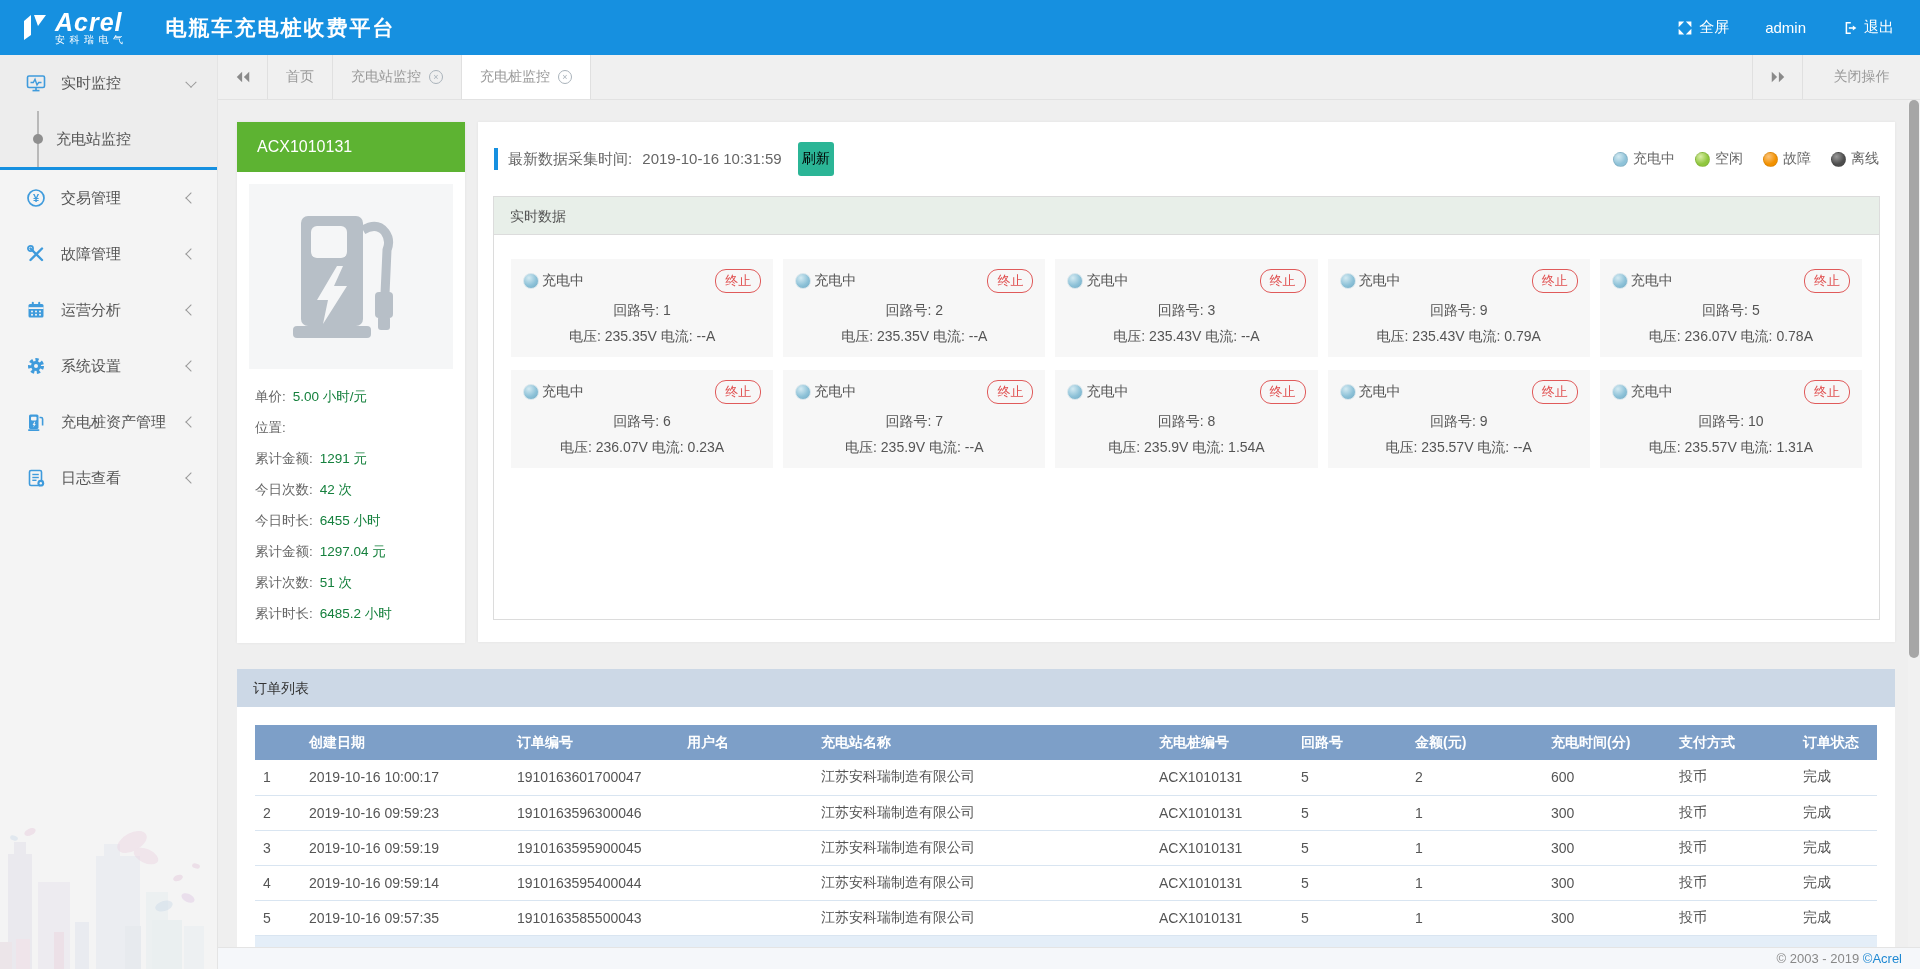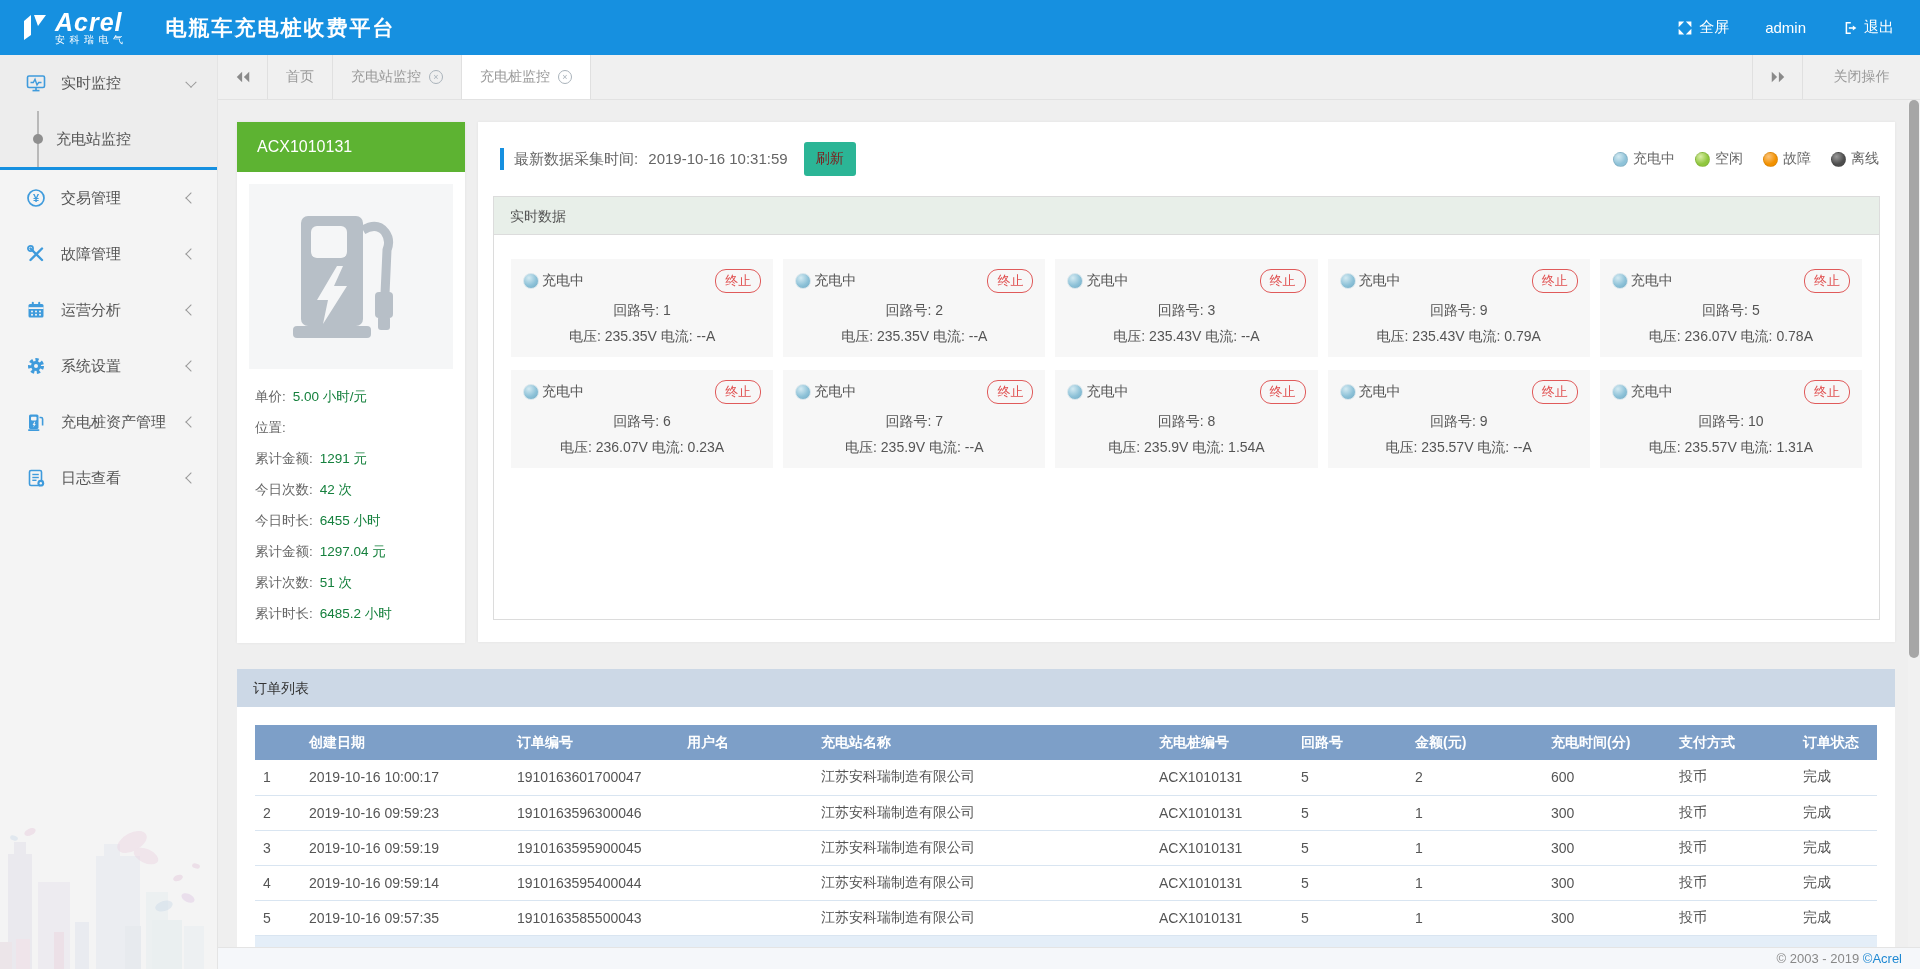--- a/index.html
+++ b/index.html
@@ -59,26 +59,26 @@
     line-height:50px; padding-left:20px; }
   .station-body { padding:12px 12px 14px; }
   .station-icon-box { background:#f5f6f7; height:185px; display:flex; align-items:center; justify-content:center; }
   .station-stats { padding:12px 6px 0; }
   .stat-line { height:31px; display:flex; align-items:center; font-size:13.5px; color:#666; }
   .stat-line .v { margin-left:7px; color:#15803d; }
 
   
   .monitor-panel { position:absolute; left:260px; top:22px; width:1417px; height:520px; background:#fff;
     box-shadow:0 0 3px rgba(0,0,0,.06); }
-  .monitor-top { height:74px; display:flex; align-items:center; padding:0 16px;margin-left:6px; }
+  .monitor-top { height:74px; display:flex; align-items:center; padding:0 16px; }
   .blue-bar { width:4px; height:22px; background:#1690e0; margin-right:10px; }
   .collect { font-size:15px; color:#666; }
   .collect .t { margin-left:6px; }
-  .refresh-btn { margin-left:16px; background:#2bb596; color:#7f1d1d; border:none; font-size:14px;
-    padding:8px 12px; border-radius:3px; cursor:pointer; font-family:Liberation Serif, serif; }
+  .refresh-btn { margin-left:16px; background:#2bb596; color:#000000; border:none; font-size:14px;
+    padding:8px 4px; border-radius:3px; cursor:pointer; font-family:Liberation Serif, serif; }
   .legend { margin-left:auto; display:flex; align-items:center; gap:20px; font-size:14px; color:#666; }
   .legend-item { display:flex; align-items:center; gap:5px; }
   .orb { width:15px; height:15px; border-radius:50%; border:1px solid rgba(0,0,0,.08); }
 
   .realtime-box { margin:0 15px; border:1px solid #dcdcdc; height:424px; }
   .realtime-head { height:38px; background:#e8efe9; border-bottom:1px solid #dcdcdc;
     line-height:38px; padding-left:16px; font-size:14px; color:#555; }
   .circuit-grid { padding:24px 17px; display:grid; grid-template-columns:repeat(5,1fr);
     column-gap:10px; row-gap:13px; }
   .circuit-card { height:98px; background:#f7f7f7; padding:10px 12px 11px;

